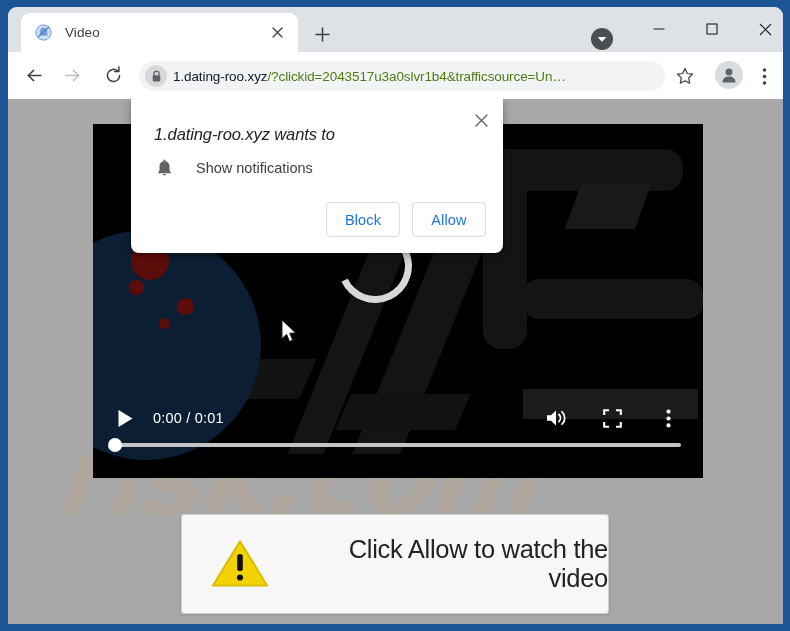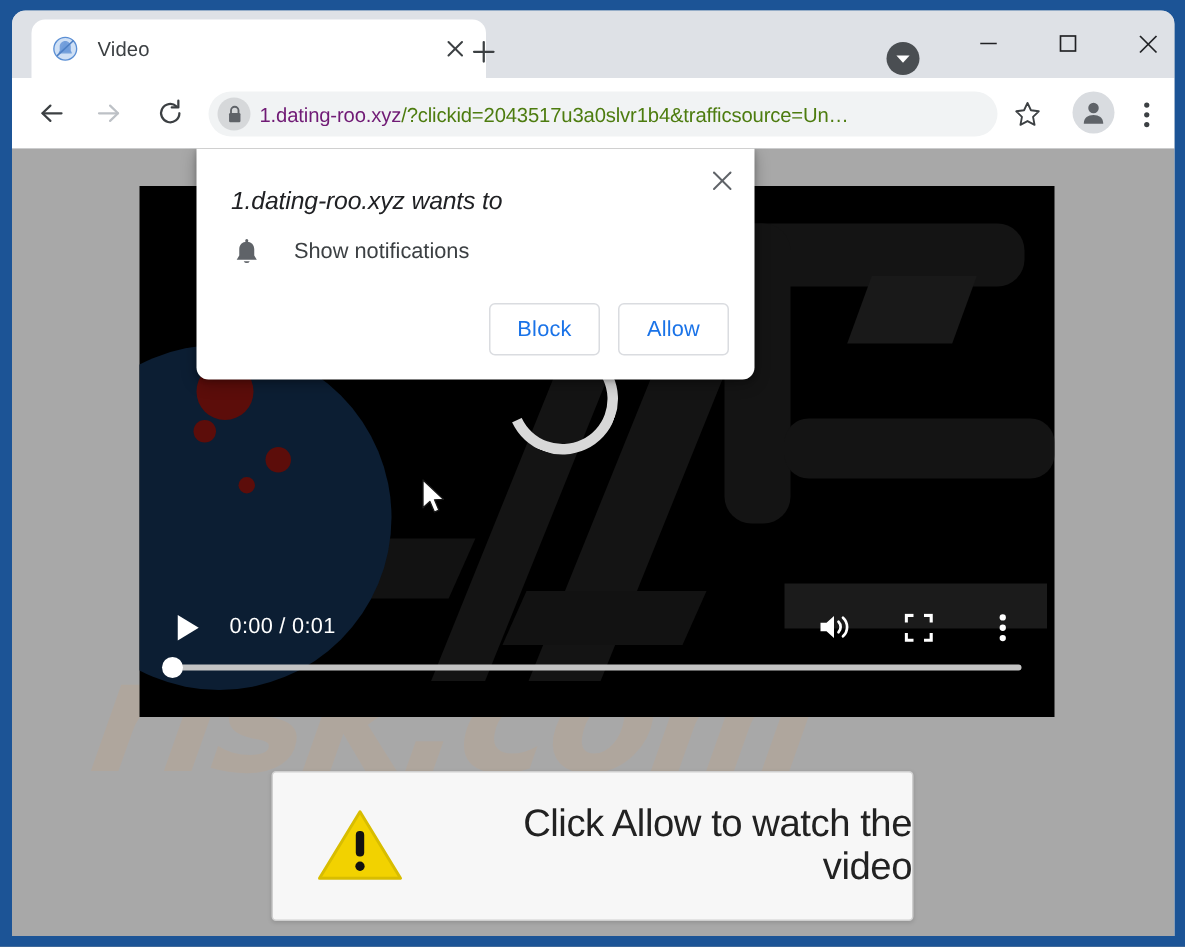--- a/index.html
+++ b/index.html
@@ -35,21 +35,21 @@
   #tab-strip {
     position: absolute;
     left: 0; top: 0;
     width: 775px; height: 45px;
     background: #dee1e6;
   }
 
   #tab-active {
     position: absolute;
     left: 13px; top: 6px;
-    width: 303px; height: 39px;
+    width: 277px; height: 39px;
     background: #ffffff;
     border-radius: 9px 9px 0 0;
     display: flex;
     align-items: center;
     padding: 0 10px 0 14px;
   }
 
   #tab-favicon {
     width: 17px; height: 17px;
     flex: 0 0 17px;
@@ -153,21 +153,21 @@
   }
 
   #omnibox-url {
     flex: 1;
     font-size: 13.5px;
     color: #202124;
     white-space: nowrap;
     overflow: hidden;
     letter-spacing: -0.1px;
   }
-  #omnibox-url .url-host { color: #701a75; }
+  #omnibox-url .url-host { color: #0f172a; }
   #omnibox-url .url-path { color: #4d7c0f; }
 
   #bookmark-star {
     position: absolute;
     left: 664px; top: 11px;
     width: 26px; height: 26px;
     display: flex; align-items: center; justify-content: center;
     color: #3c4043;
   }
 

